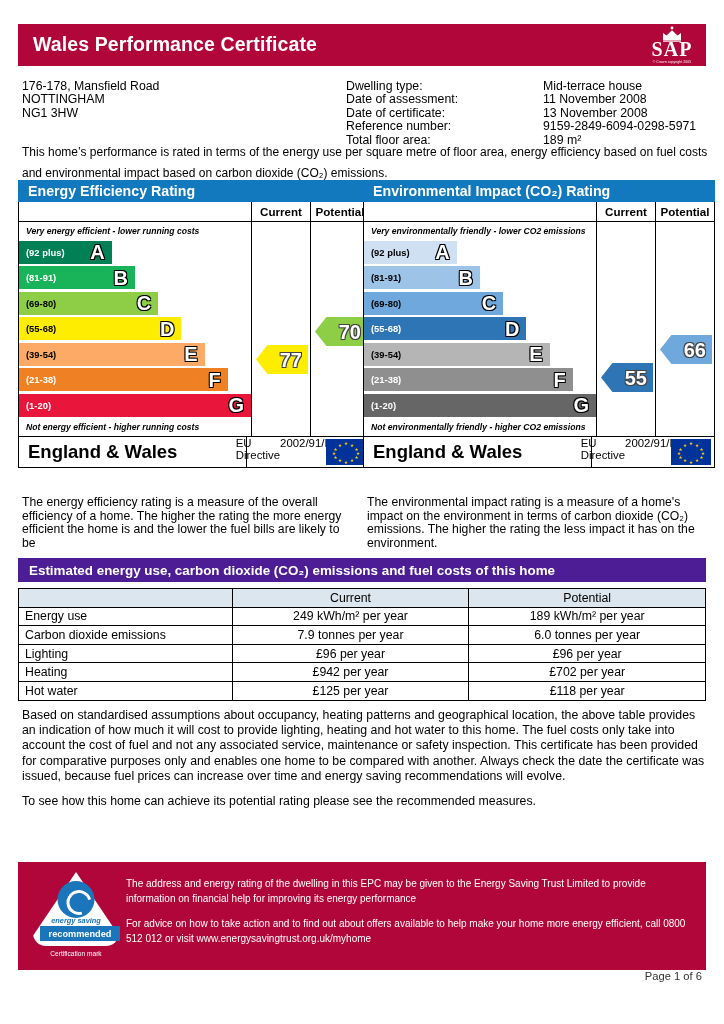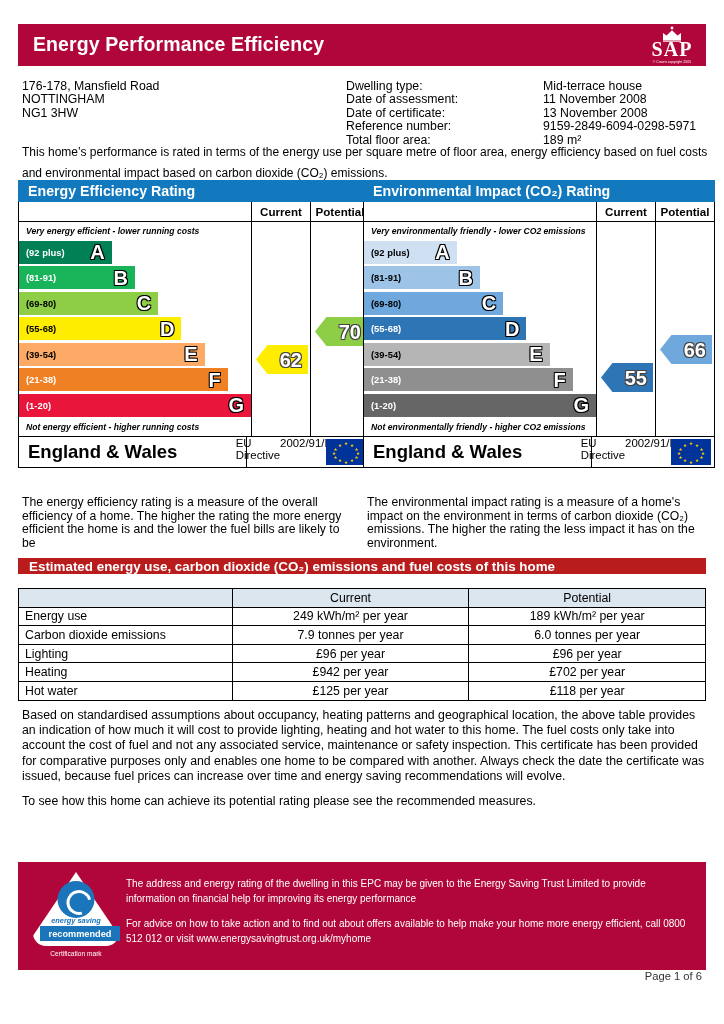--- a/index.html
+++ b/index.html
@@ -65,21 +65,21 @@
           border-left:1px solid #000;padding-left:5px;box-sizing:border-box;height:100%;
           display:flex;flex-direction:row;justify-content:center;}
   .eu-flag{width:40px;height:26px;background:#003399;margin:0 3px 0 2px;position:relative;}
   .eu-flag .star{position:absolute;color:#ffcc00;font-size:4.6px;line-height:4.6px;}
 
   .desc{position:absolute;top:496px;font-size:12.2px;line-height:13.6px;width:330px;}
   .desc.left{left:22px;}
   .desc.right{left:367px;}
 
   
-  .est-band{position:absolute;left:18px;top:558px;width:688px;height:16px;background:#b91c1c;
+  .est-band{position:absolute;left:18px;top:558px;width:688px;height:24px;background:#4c1d95;
             color:#fff;font-weight:bold;font-size:13.4px;display:flex;align-items:center;padding-left:11px;
             box-sizing:border-box;}
   table.est{position:absolute;left:18px;top:588px;width:688px;border-collapse:collapse;font-size:12.3px;}
   table.est td,table.est th{border:1px solid #000;height:18.6px;padding:1px 6px;box-sizing:border-box;}
   table.est th{background:#dce6ef;font-weight:normal;text-align:center;}
   table.est td.lbl{width:214px;text-align:left;}
   table.est td.v{text-align:center;width:237px;}
   table.est th.c1{width:214px;background:#dce6ef;}
 
   .notes{position:absolute;left:22px;top:708px;width:684px;font-size:12.3px;line-height:15.2px;}
@@ -103,21 +103,21 @@
   .ftext{position:absolute;left:126px;top:876px;width:568px;color:#fff;font-size:10px;line-height:15.4px;}
   .ftext p{margin:0 0 9px 0;}
   .pagenum{position:absolute;right:22px;top:970px;font-size:11.2px;color:#333;}
 </style>
 </head>
 <body>
 
 <div class="page">
 
   <div class="hdr-band"></div>
-  <div class="hdr-title">Energy Performance Efficiency</div>
+  <div class="hdr-title">Wales Performance Certificate</div>
 
   <div class="sap-logo">
     <svg class="sap-crown" viewBox="0 0 24 16">
       <circle cx="12" cy="2" r="1.4" fill="#fff"></circle>
       <path d="M3 14 L3 7 L6.5 9.5 L12 4.2 L17.5 9.5 L21 7 L21 14 Z" fill="#fff"></path>
       <rect x="3" y="14.4" width="18" height="1.3" fill="#fff"></rect>
     </svg>
     <div class="sap-word">SAP</div>
     <div class="sap-copy">© Crown copyright 2005</div>
   </div>
@@ -187,21 +187,21 @@
             <span class="rng">(21-38)</span>
             <span class="ltr">F</span>
           </div>
           <div class="bar" style="width:100%;background:#e9153b;">
             <span class="rng">(1-20)</span>
             <span class="ltr">G</span>
           </div>
           <div class="capt bot">Not energy efficient - higher running costs</div>
         </div>
         <div class="arrowcol cur">
-          <div class="arrow" style="background:#ffed00;top:123px;">62</div>
+          <div class="arrow" style="background:#ffed00;top:123px;">77</div>
         </div>
         <div class="arrowcol">
           <div class="arrow" style="background:#8dce46;top:95px;">70</div>
         </div>
       </div>
       <div class="euband">
         <div class="eu-country">England &amp; Wales</div>
         <div class="eu-dir">
           <span>EU Directive</span>
           <span>2002/91/EC</span>

